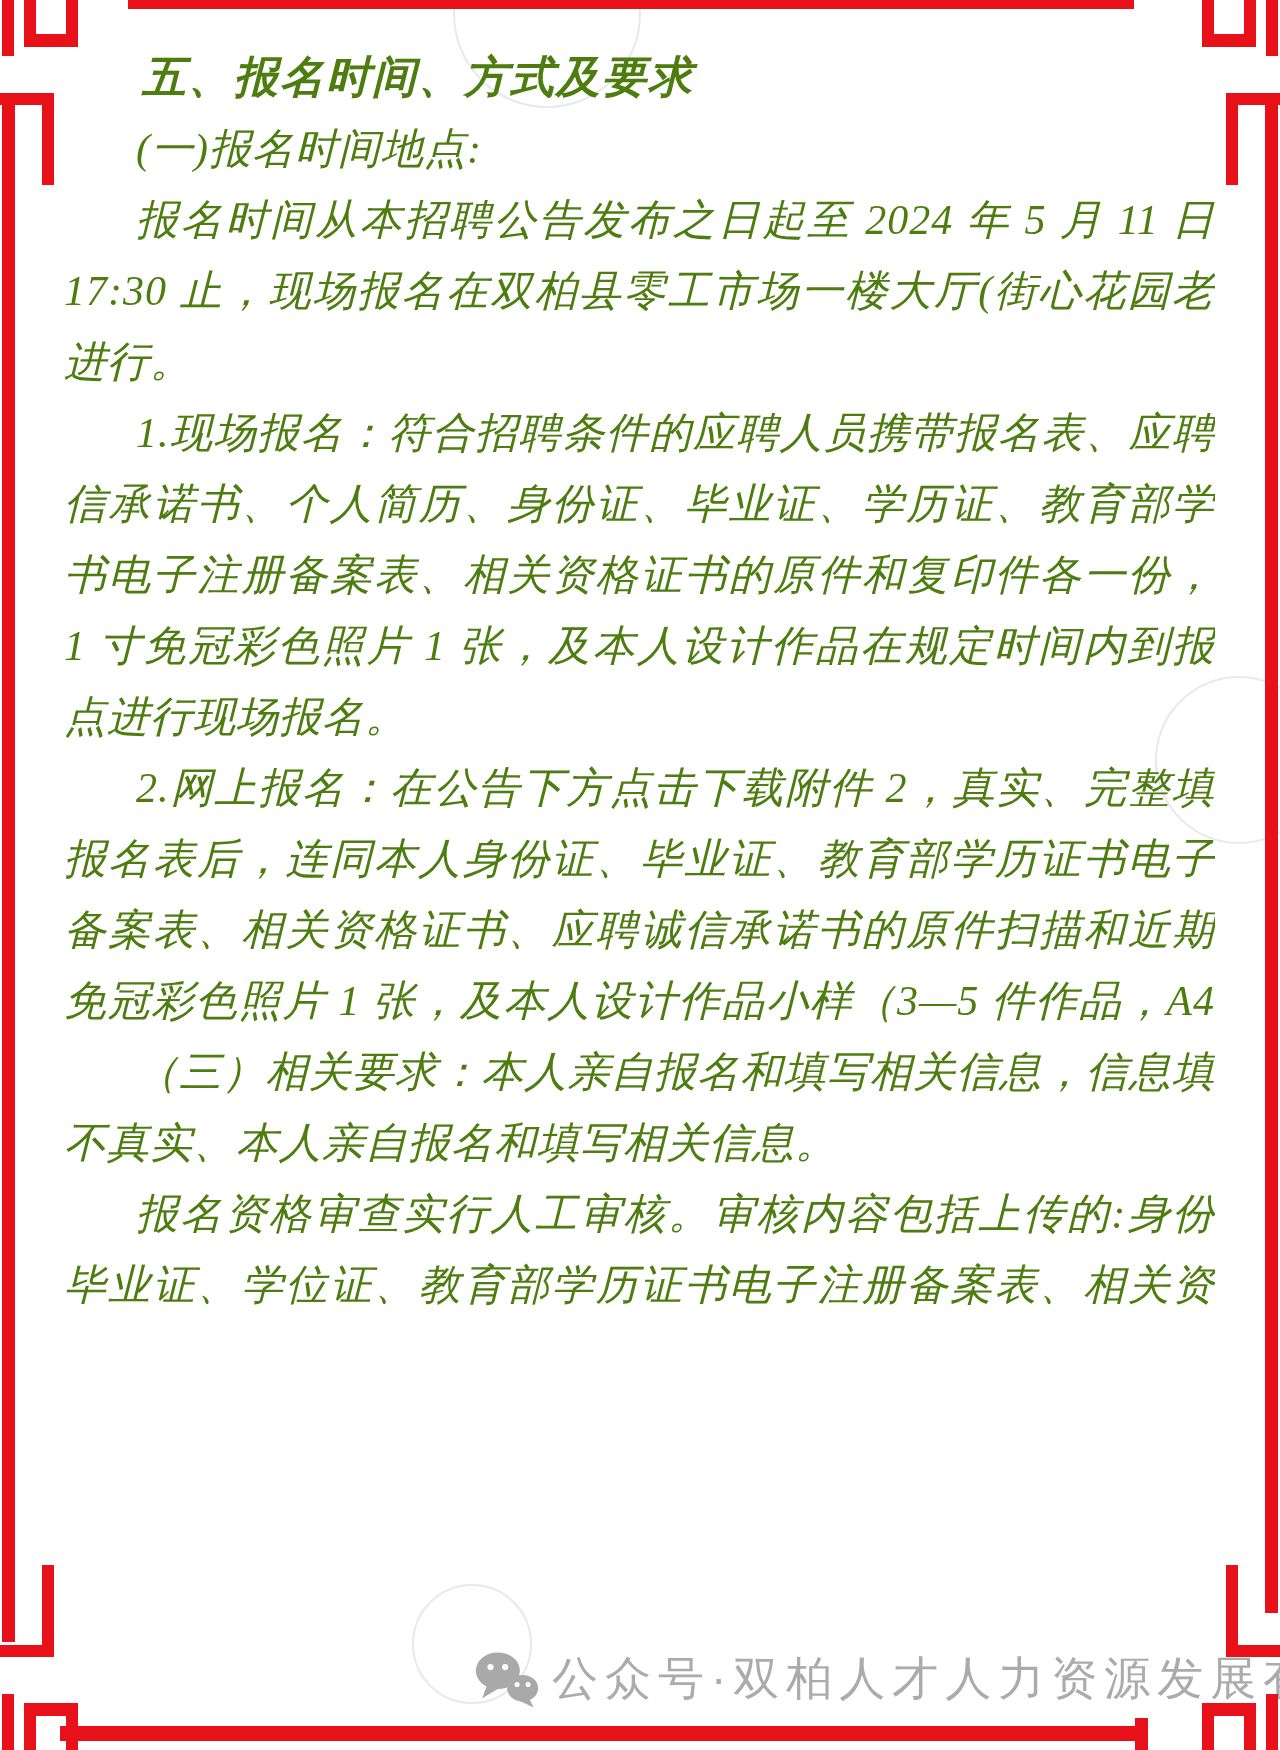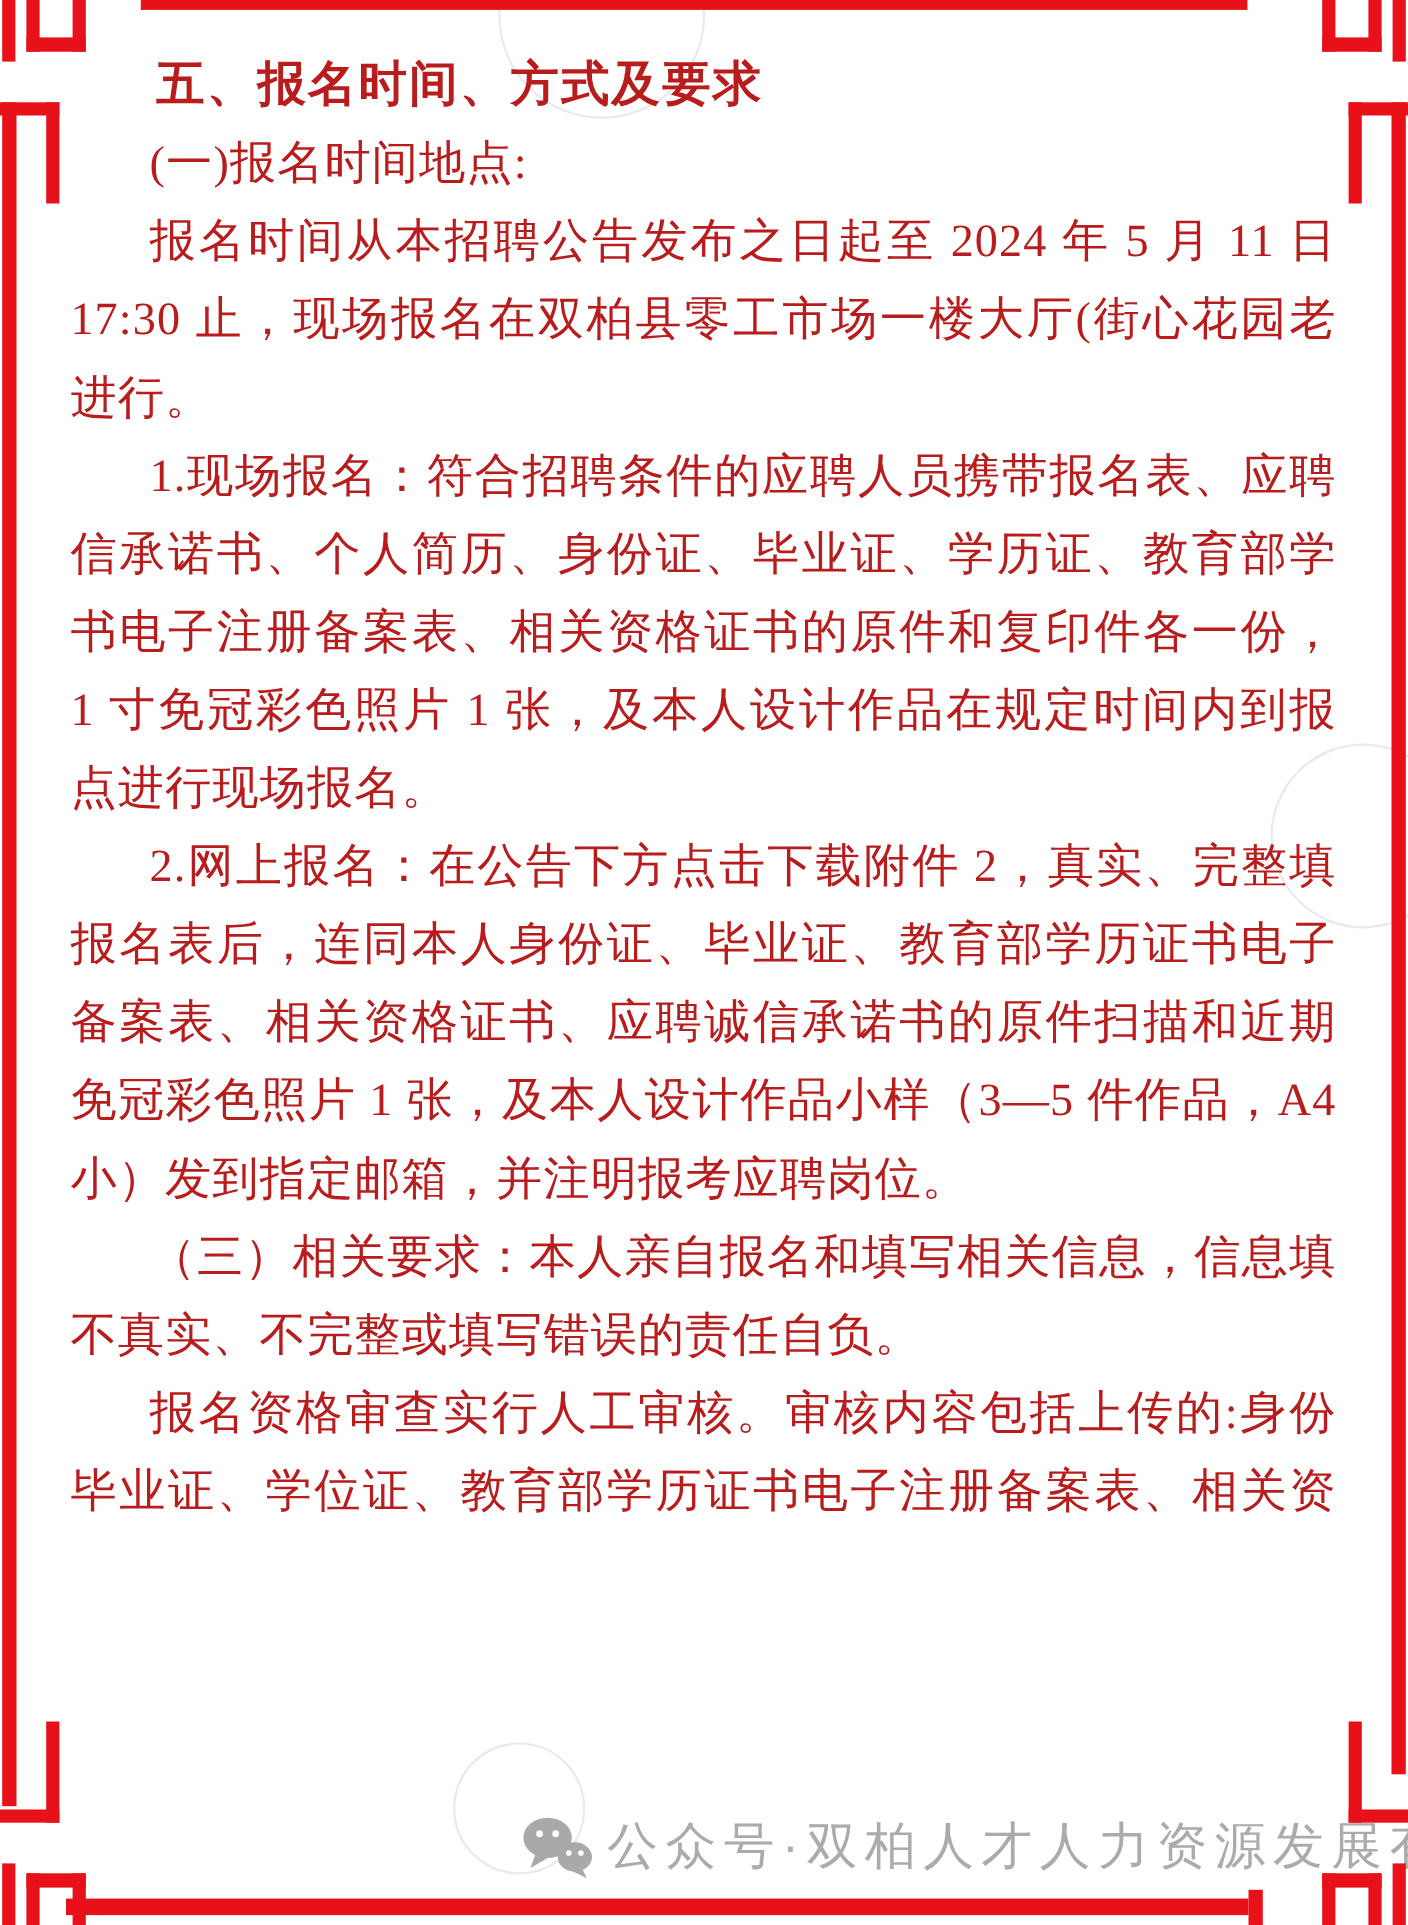--- a/index.html
+++ b/index.html
@@ -49,38 +49,37 @@
       <circle cx="34" cy="19" r="3.4" fill="#ffffff"></circle>
       <ellipse cx="53" cy="42" rx="17" ry="14.5" fill="#a9a9a9"></ellipse>
       <path d="M60 53 L65 63 L50 56 Z" fill="#a9a9a9"></path>
       <circle cx="47" cy="38" r="2.8" fill="#ffffff"></circle>
       <circle cx="59" cy="38" r="2.8" fill="#ffffff"></circle>
     </svg>
   </span>
   <span>公众号·双柏人才人力资源发展有限公司</span>
 </div>
 
-<div class="content" style="color: #b91c1c;">
+<div class="content" style="color: #4d7c0f; font-style: italic;">
   <div class="ln title">五、报名时间、方式及要求</div>
   <div class="ln ind">(一)报名时间地点:</div>
   <div class="ln ind fill">报名时间从本招聘公告发布之日起至 2024 年 5 月 11 日下午</div>
   <div class="ln fill">17:30 止，现场报名在双柏县零工市场一楼大厅(街心花园老政务</div>
   <div class="ln">进行。</div>
   <div class="ln ind fill">1.现场报名：符合招聘条件的应聘人员携带报名表、应聘诚</div>
   <div class="ln fill">信承诺书、个人简历、身份证、毕业证、学历证、教育部学历证</div>
   <div class="ln fill">书电子注册备案表、相关资格证书的原件和复印件各一份，近期</div>
   <div class="ln fill">1 寸免冠彩色照片 1 张，及本人设计作品在规定时间内到报名地</div>
   <div class="ln">点进行现场报名。</div>
   <div class="ln ind fill">2.网上报名：在公告下方点击下载附件 2，真实、完整填写</div>
   <div class="ln fill">报名表后，连同本人身份证、毕业证、教育部学历证书电子注册</div>
   <div class="ln fill">备案表、相关资格证书、应聘诚信承诺书的原件扫描和近期 1 寸</div>
   <div class="ln fill">免冠彩色照片 1 张，及本人设计作品小样（3—5 件作品，A4 大</div>
-  <div class="ln">小）发到指定邮箱，并注明报考应聘岗位。</div>
   <div class="ln ind fill">（三）相关要求：本人亲自报名和填写相关信息，信息填写</div>
-  <div class="ln">不真实、不完整或填写错误的责任自负。</div>
+  <div class="ln">不真实、本人亲自报名和填写相关信息。</div>
   <div class="ln ind fill">报名资格审查实行人工审核。审核内容包括上传的:身份证、</div>
   <div class="ln fill">毕业证、学位证、教育部学历证书电子注册备案表、相关资格证</div>
 </div>
 
 <div class="frame">
 
   <i class="fp" style="left: 128px; top: 0px; width: 1006px; height: 9px; background: rgb(232, 17, 26);"></i>
   <i class="fp" style="left: 60px; top: 1726px; width: 1075px; height: 15px; background: rgb(232, 17, 26);"></i>
   <i class="fp" style="left: 1135px; top: 1718px; width: 13px; height: 32px; background: rgb(232, 17, 26);"></i>
 

